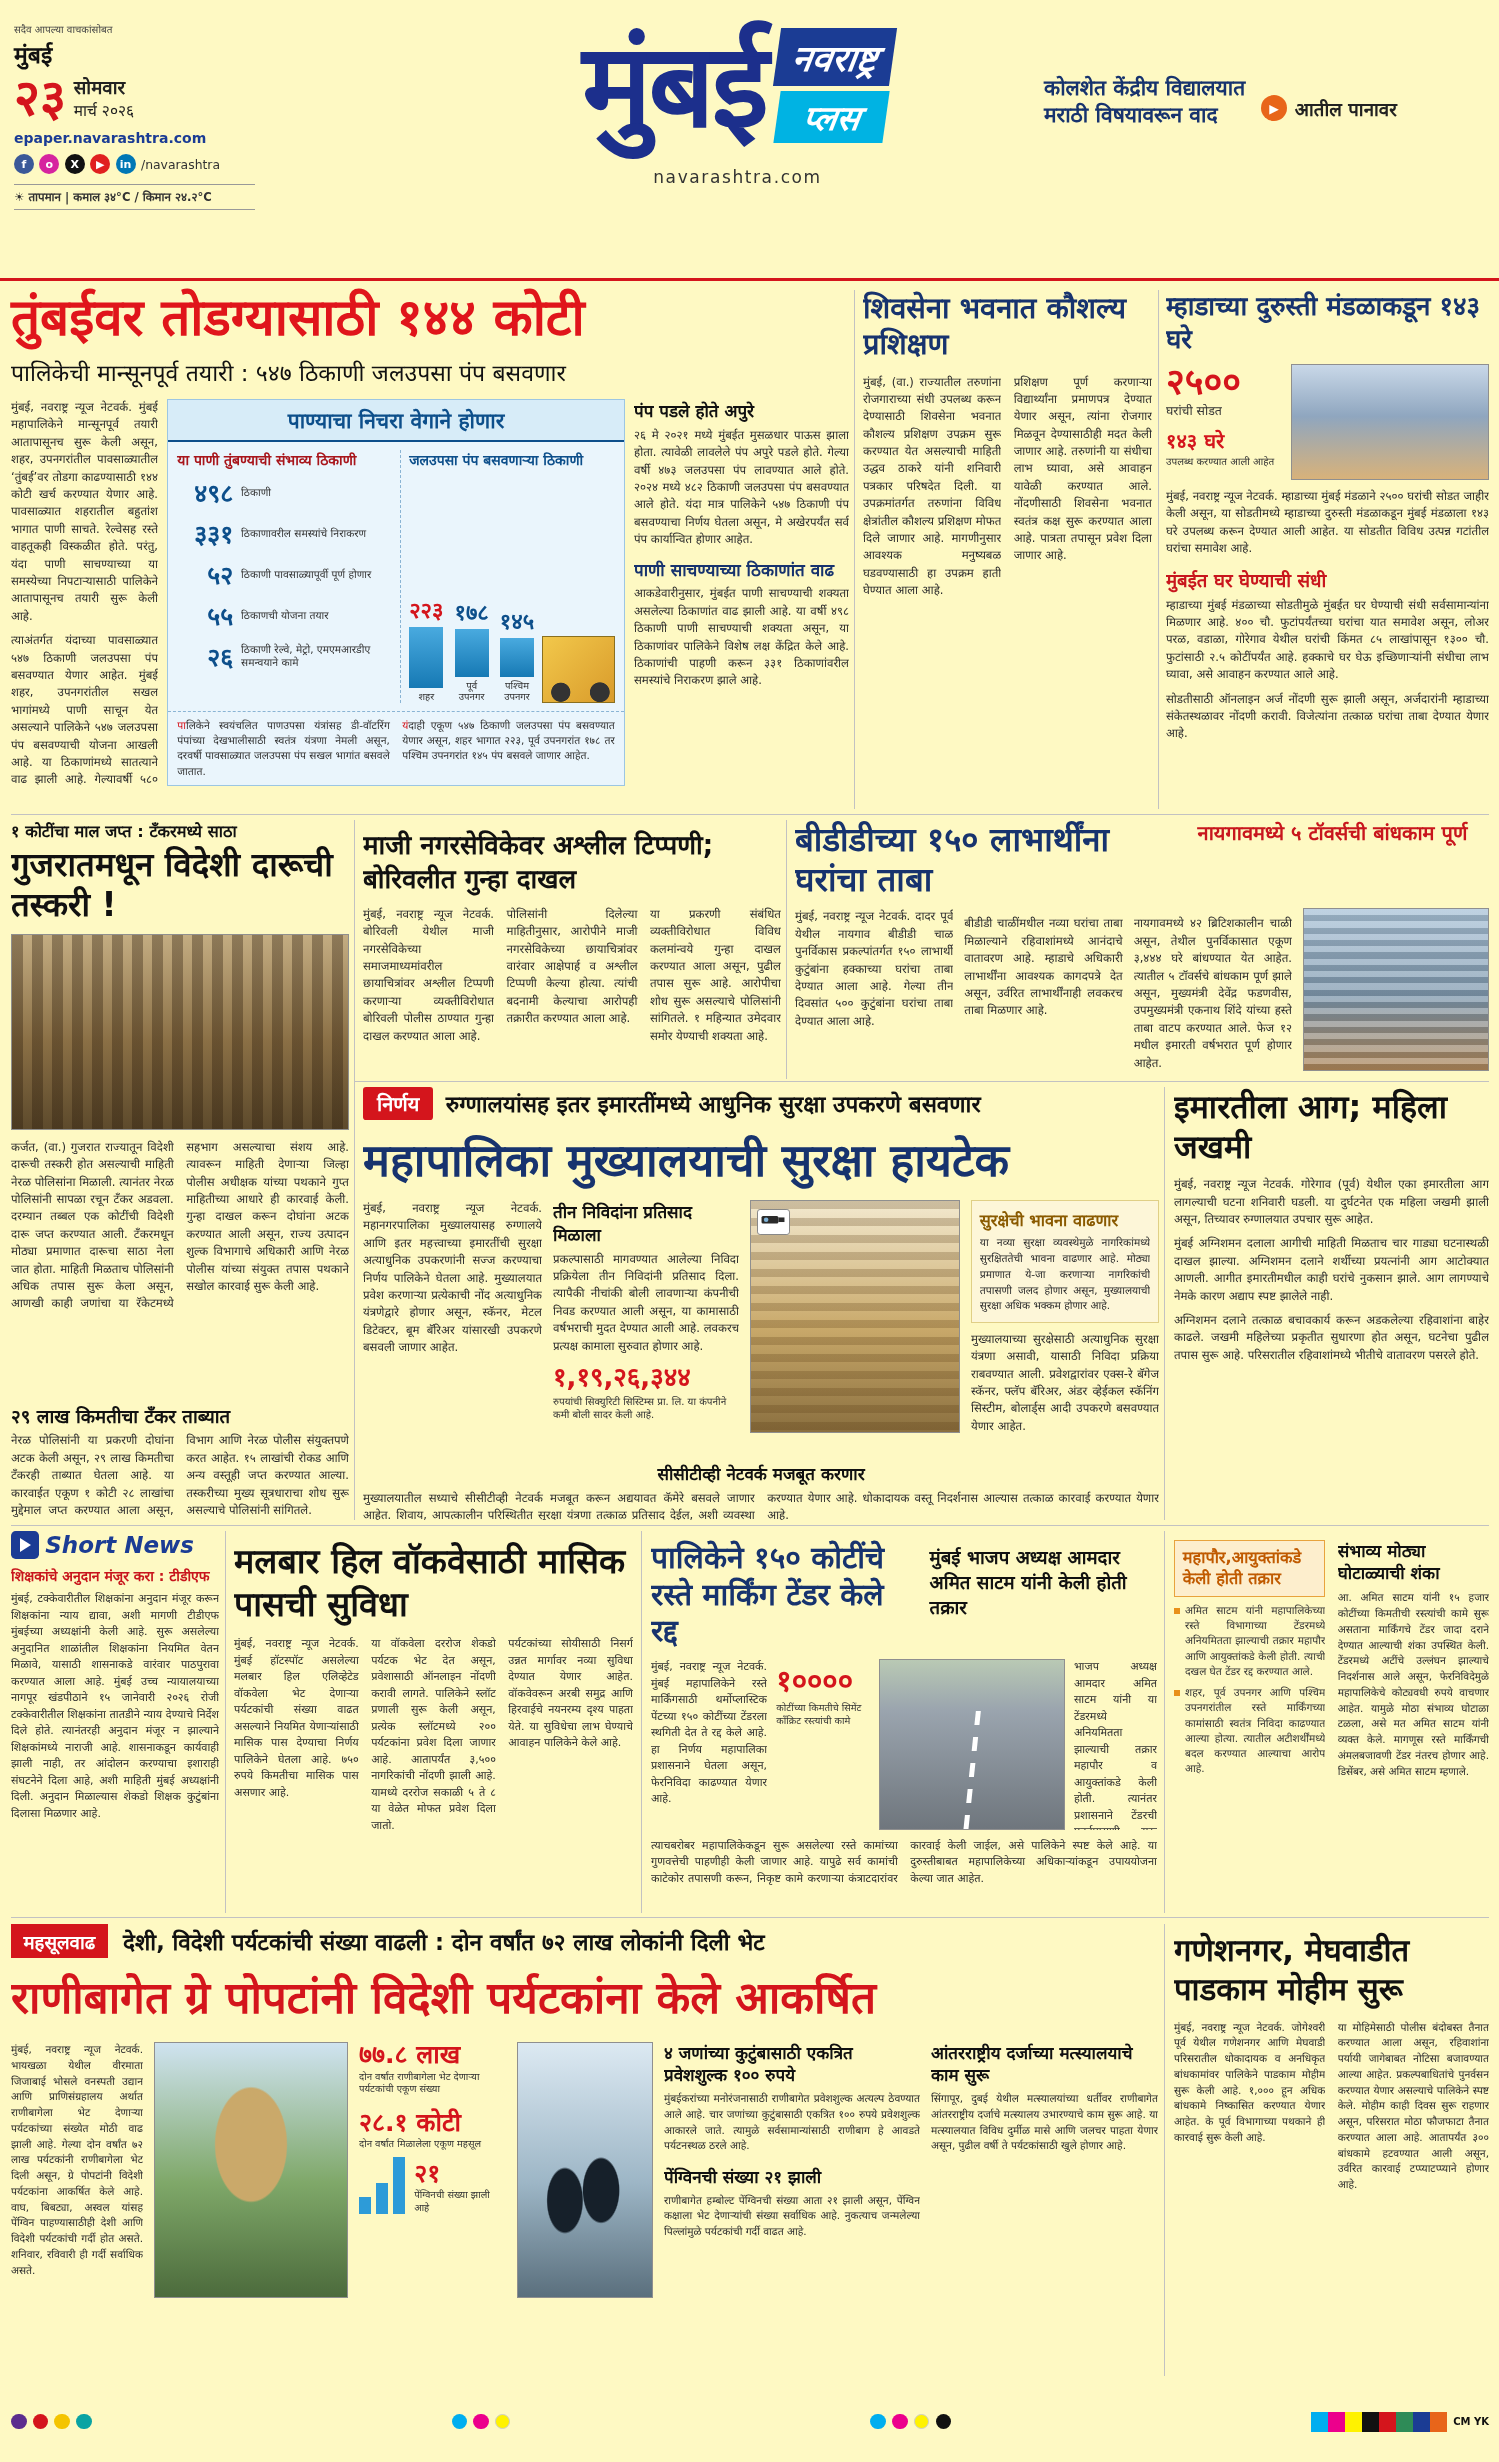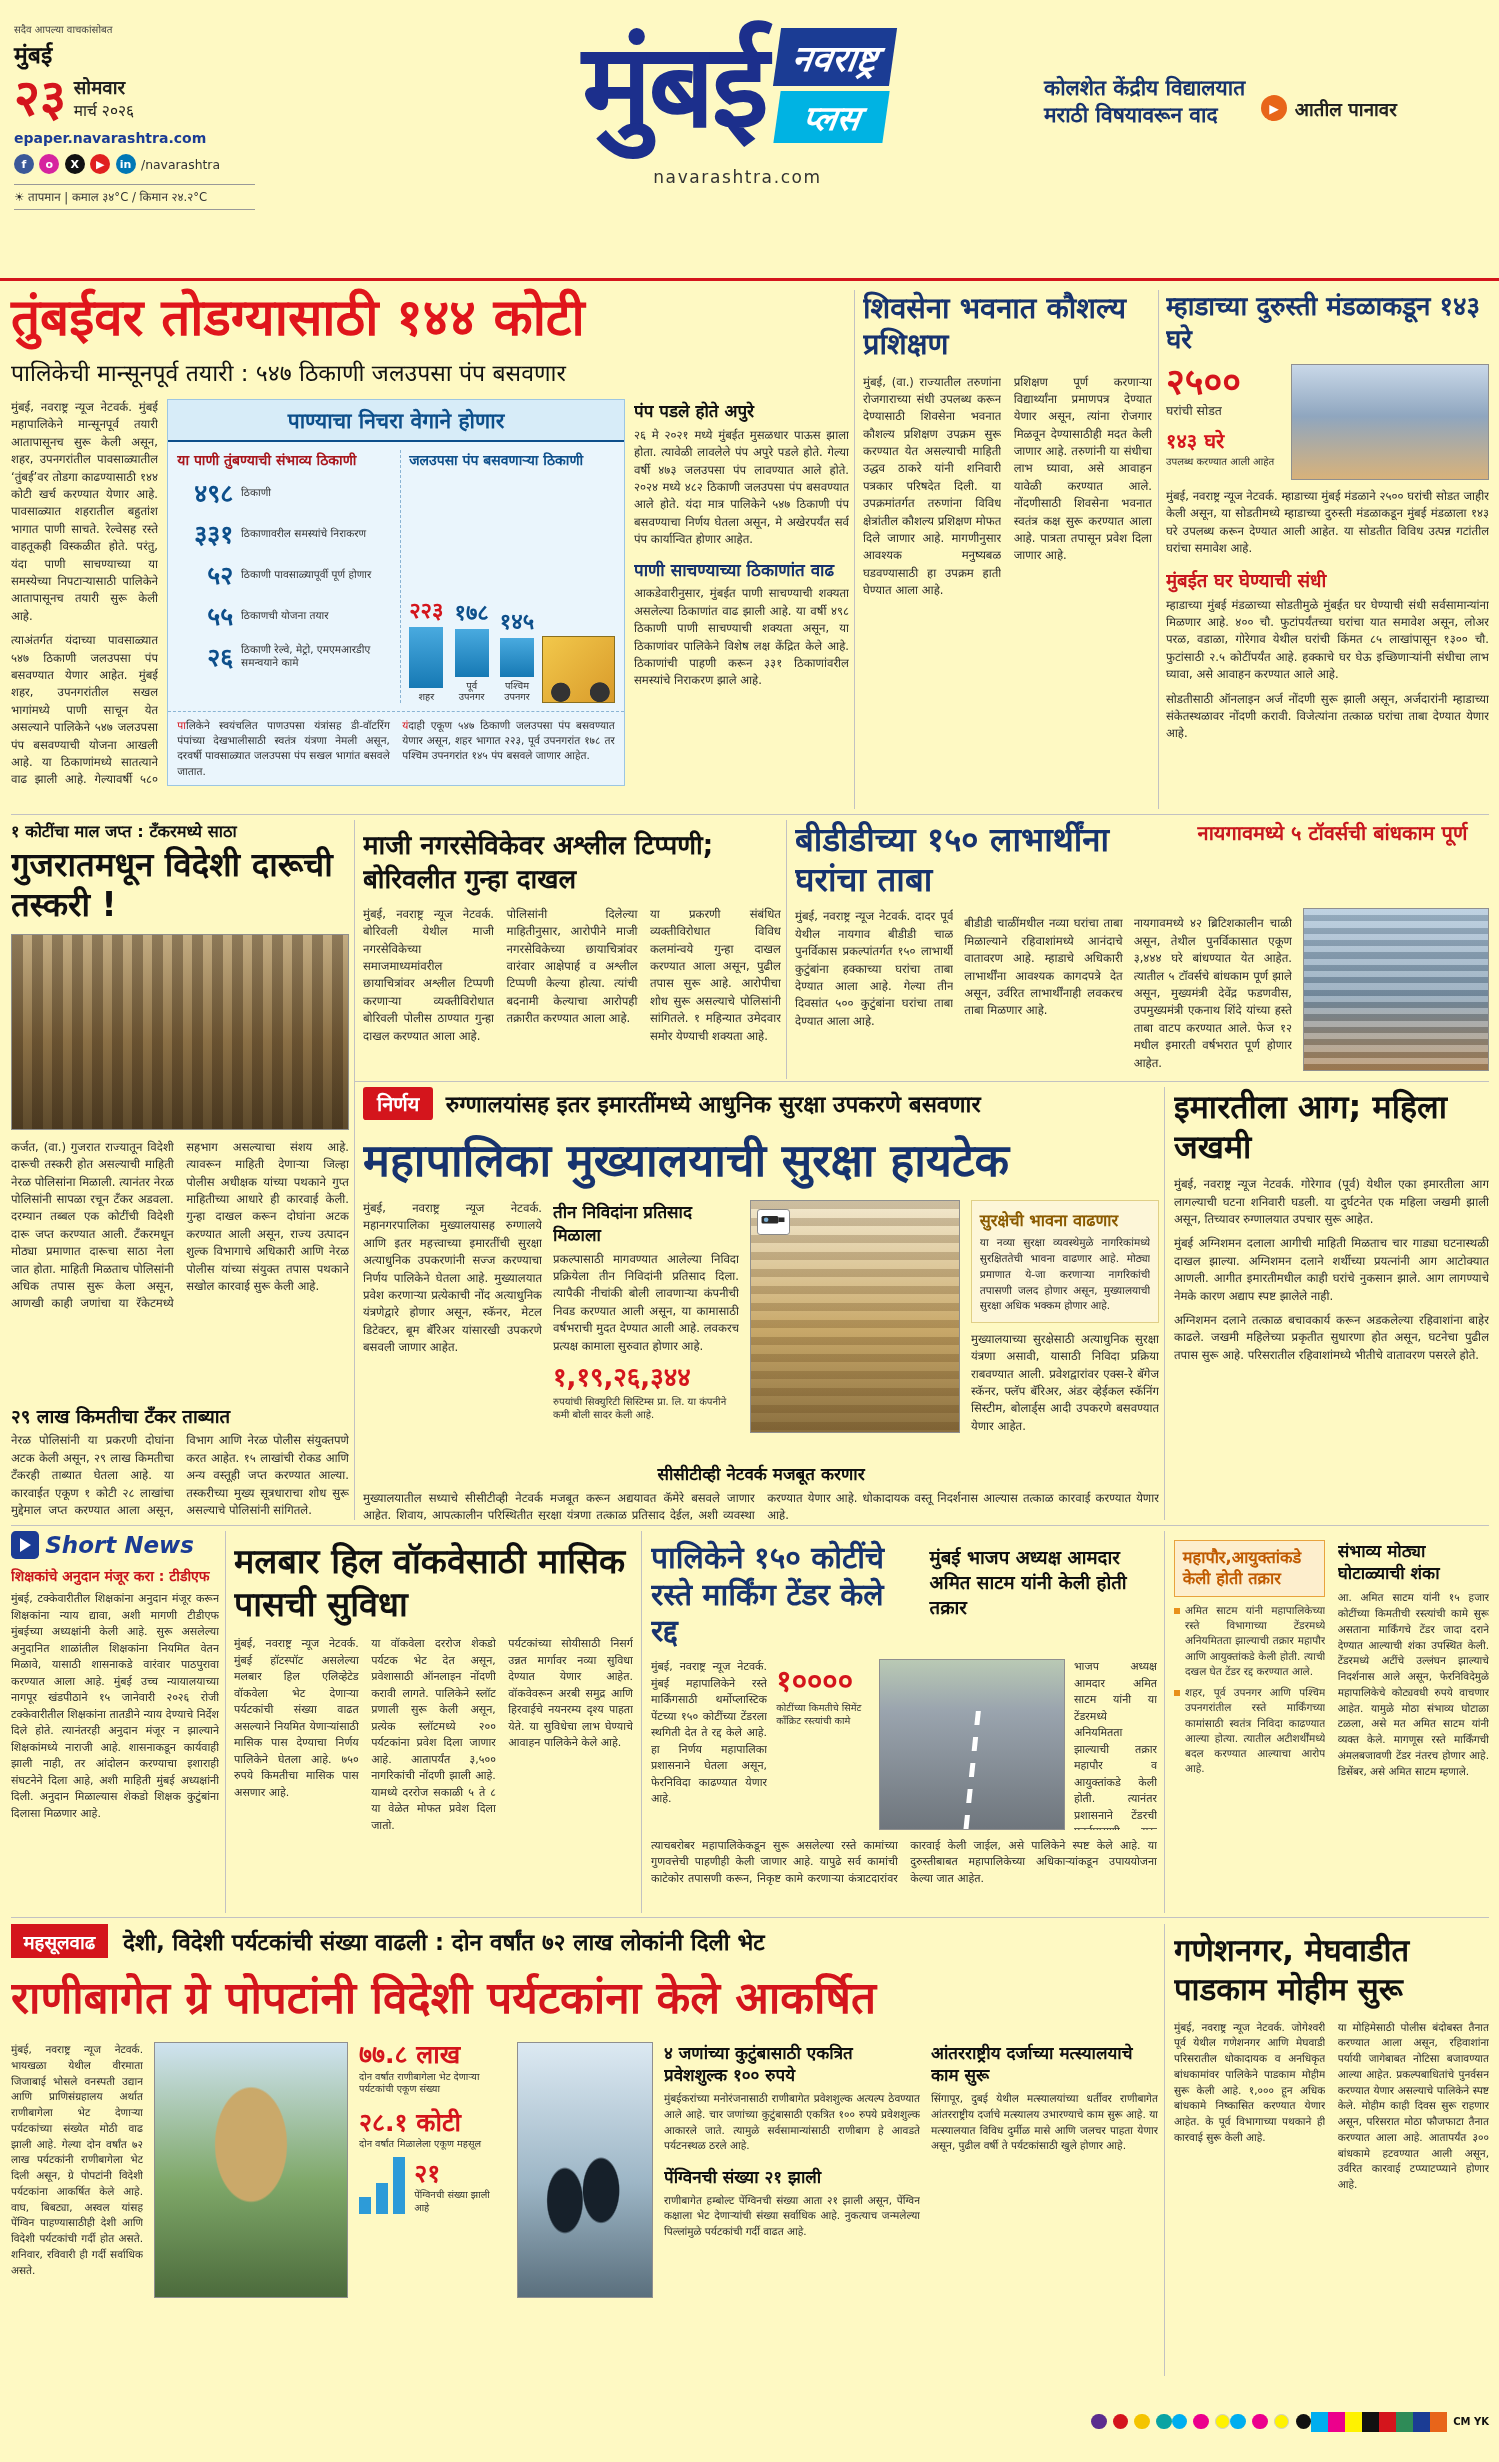--- a/index.html
+++ b/index.html
@@ -20,21 +20,21 @@
   .mast-city{font-size:23px;font-weight:bold;color:#111;margin-top:1.6px;}
   .date-row{display:flex;align-items:center;gap:7.8px;margin-top:3.1px;}
   .date-day{font-size:50px;font-weight:bold;color:#d4151c;line-height:1;}
   .date-weekday{font-size:18.6px;font-weight:bold;color:#222;}
   .date-monthyear{font-size:15.5px;color:#222;}
   .epaper{font-size:14px;font-weight:bold;color:#1b3c94;margin-top:7.8px;}
   .social-row{display:flex;align-items:center;gap:5.4px;margin-top:7.8px;}
   .soc{width:20px;height:20px;border-radius:50%;color:#fff;font-size:11px;font-weight:bold;display:flex;align-items:center;justify-content:center;}
   .soc-fb{background:#3b5998;}.soc-ig{background:#d6249f;}.soc-x{background:#111;}.soc-yt{background:#e02020;}.soc-in{background:#0077b5;}
   .handle{font-size:12.4px;color:#333;}
-  .weather{font-size:11.6px;color:#333;margin-top:9.3px;border-top:0.8px solid #999;border-bottom:0.8px solid #999;padding:4.7px 0;}
+  .weather{font-size:11.6px;color:#333;margin-top:9.3px;border-top:0.8px solid #999;border-bottom:0.8px solid #999;padding:4.7px 0;font-weight:bold;}
   .mast-logo{position:absolute;left:423px;top:28px;width:629px;text-align:center;}
   .logo-row{display:flex;align-items:center;justify-content:center;gap:11px;}
   .logo-main{font-size:116px;line-height:1;font-weight:bold;color:#1c2f8c;letter-spacing:-3.1px;}
   .logo-stack{display:flex;flex-direction:column;gap:4.7px;align-items:flex-start;}
   .logo-nav{background:#1b3c94;color:#fff;font-size:36px;font-weight:bold;font-style:italic;padding:4.7px 15.5px;transform:skewX(-8deg);}
   .logo-plus{background:#00b3e3;color:#fff;font-size:34px;font-weight:bold;font-style:italic;padding:3.1px 26px;transform:skewX(-8deg);}
   .logo-url{font-size:17px;color:#333;letter-spacing:1.6px;margin-top:23px;}
   .mast-promo{position:absolute;left:1044px;top:75px;width:444px;}
   .promo-head{float:left;width:217px;font-size:21px;font-weight:bold;color:#17336e;line-height:1.3;}
   .promo-photo{float:right;width:208px;height:144px;border:2.3px solid #e8c23a;background:linear-gradient(180deg,#9db8d8 0%,#b1402e 34%,#93321f 72%,#6b7f4e 100%);position:relative;}
@@ -453,21 +453,21 @@
   <div class="vline" style="left:1164px;top:1924px;height:452px;"></div>
 
   <section class="abs clip" style="left:1174px;top:1931px;width:315px;height:444px;">
     <h2 class="h-dark" style="font-size:31px;line-height:1.25;">गणेशनगर, मेघवाडीत पाडकाम मोहीम सुरू</h2>
     <div class="cols2" style="margin-top:11px;height:311px;overflow:hidden;">
       <p class="body-text" style="font-size:10.5px;">मुंबई, नवराष्ट्र न्यूज नेटवर्क. जोगेश्वरी पूर्व येथील गणेशनगर आणि मेघवाडी परिसरातील धोकादायक व अनधिकृत बांधकामांवर पालिकेने पाडकाम मोहीम सुरू केली आहे. १,००० हून अधिक बांधकामे निष्कासित करण्यात येणार आहेत. के पूर्व विभागाच्या पथकाने ही कारवाई सुरू केली आहे.</p>
       <p class="body-text" style="font-size:10.5px;">या मोहिमेसाठी पोलीस बंदोबस्त तैनात करण्यात आला असून, रहिवाशांना पर्यायी जागेबाबत नोटिसा बजावण्यात आल्या आहेत. प्रकल्पबाधितांचे पुनर्वसन करण्यात येणार असल्याचे पालिकेने स्पष्ट केले. मोहीम काही दिवस सुरू राहणार असून, परिसरात मोठा फौजफाटा तैनात करण्यात आला आहे. आतापर्यंत ३०० बांधकामे हटवण्यात आली असून, उर्वरित कारवाई टप्प्याटप्प्याने होणार आहे.</p>
     </div>
   </section>
 
-  <footer class="abs" style="left:11px;top:2403px;width:1478px;height:37px;display:flex;align-items:center;justify-content:flex-end;">
+  <footer class="abs" style="left:11px;top:2403px;width:1478px;height:37px;display:flex;align-items:center;justify-content:space-between;">
     <div class="footer-dots">
       <span class="dot" style="background:#5b2d8e;"></span>
       <span class="dot" style="background:#d4151c;"></span>
       <span class="dot" style="background:#f4c400;"></span>
       <span class="dot" style="background:#0aa3a3;"></span>
     </div>
     <div class="footer-dots">
       <span class="dot" style="background:#00aeef;"></span>
       <span class="dot" style="background:#ec008c;"></span>
       <span class="dot" style="background:#fff200;border:0.8px solid #ccc;"></span>

